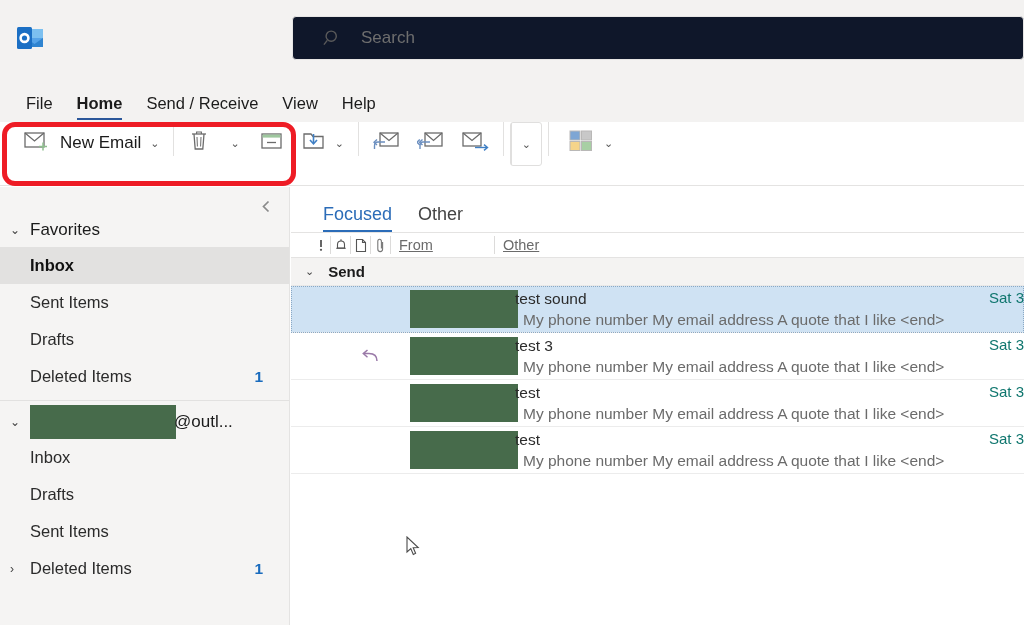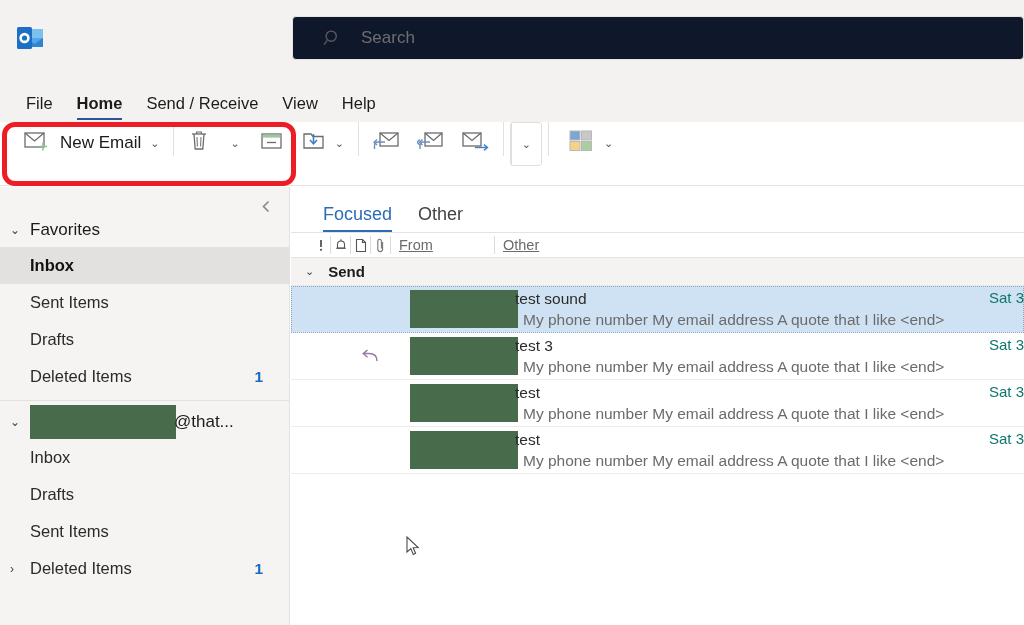--- a/index.html
+++ b/index.html
@@ -384,21 +384,21 @@
     <div class="fld">
       <span class="fname">Deleted Items</span>
       <span class="cnt">1</span>
     </div>
 
     <div class="divider"></div>
 
     <div class="grp-head">
       <span class="chev">⌄</span>
       <span class="redact" style="width:146px;height:34px;margin-right:-2px;"></span>
-      <span class="gname">@that...</span>
+      <span class="gname">@outl...</span>
     </div>
 
     <div class="fld">
       <span class="fname">Inbox</span>
       <span class="cnt"></span>
     </div>
     <div class="fld">
       <span class="fname">Drafts</span>
       <span class="cnt"></span>
     </div>

